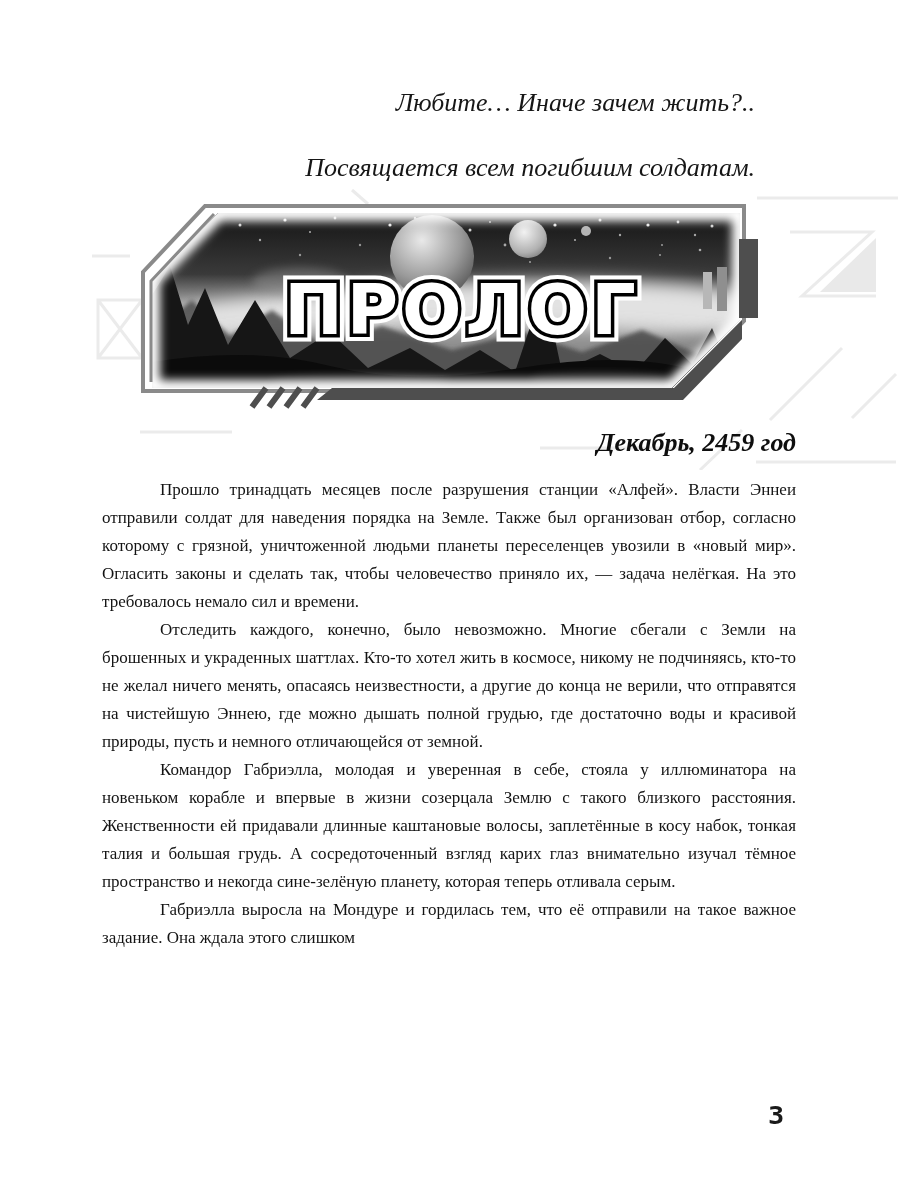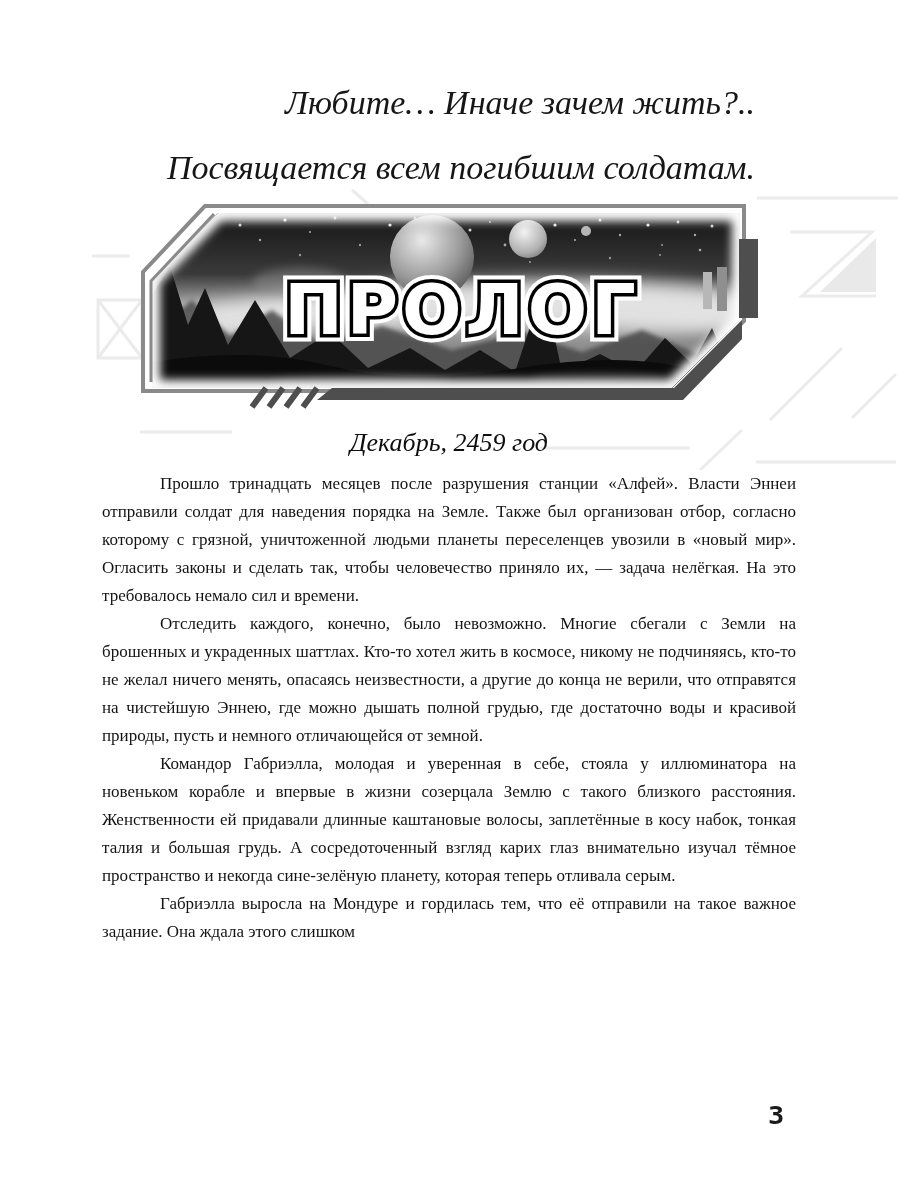--- a/index.html
+++ b/index.html
@@ -12,42 +12,42 @@
     overflow: hidden;
     font-family: "Liberation Serif", serif;
     color: #111111;
   }
   .epigraphs {
     position: absolute;
     top: 88px;
     right: 145px;
     text-align: right;
     font-style: italic;
-    font-size: 34px;
+    font-size: 26px;
     line-height: 30px;
     color: #161616;
   }
   .epigraph-1 { margin-bottom: 35px; }
   .banner-svg {
     position: absolute;
     top: 0;
     left: 0;
   }
   .content {
     position: absolute;
     top: 428px;
     left: 102px;
     width: 694px;
   }
   .section-heading {
     font-size: 26px;
-    font-weight: normal;
+    font-weight: bold;
     font-style: italic;
-    text-align: center;
-    margin-bottom: 12px;
+    text-align: right;
+    margin-bottom: 18px;
     color: #0e0e0e;
   }
   .content p {
     font-size: 17px;
     line-height: 28px;
     text-align: justify;
     text-indent: 58px;
     hyphens: auto;
     color: #131313;
   }

